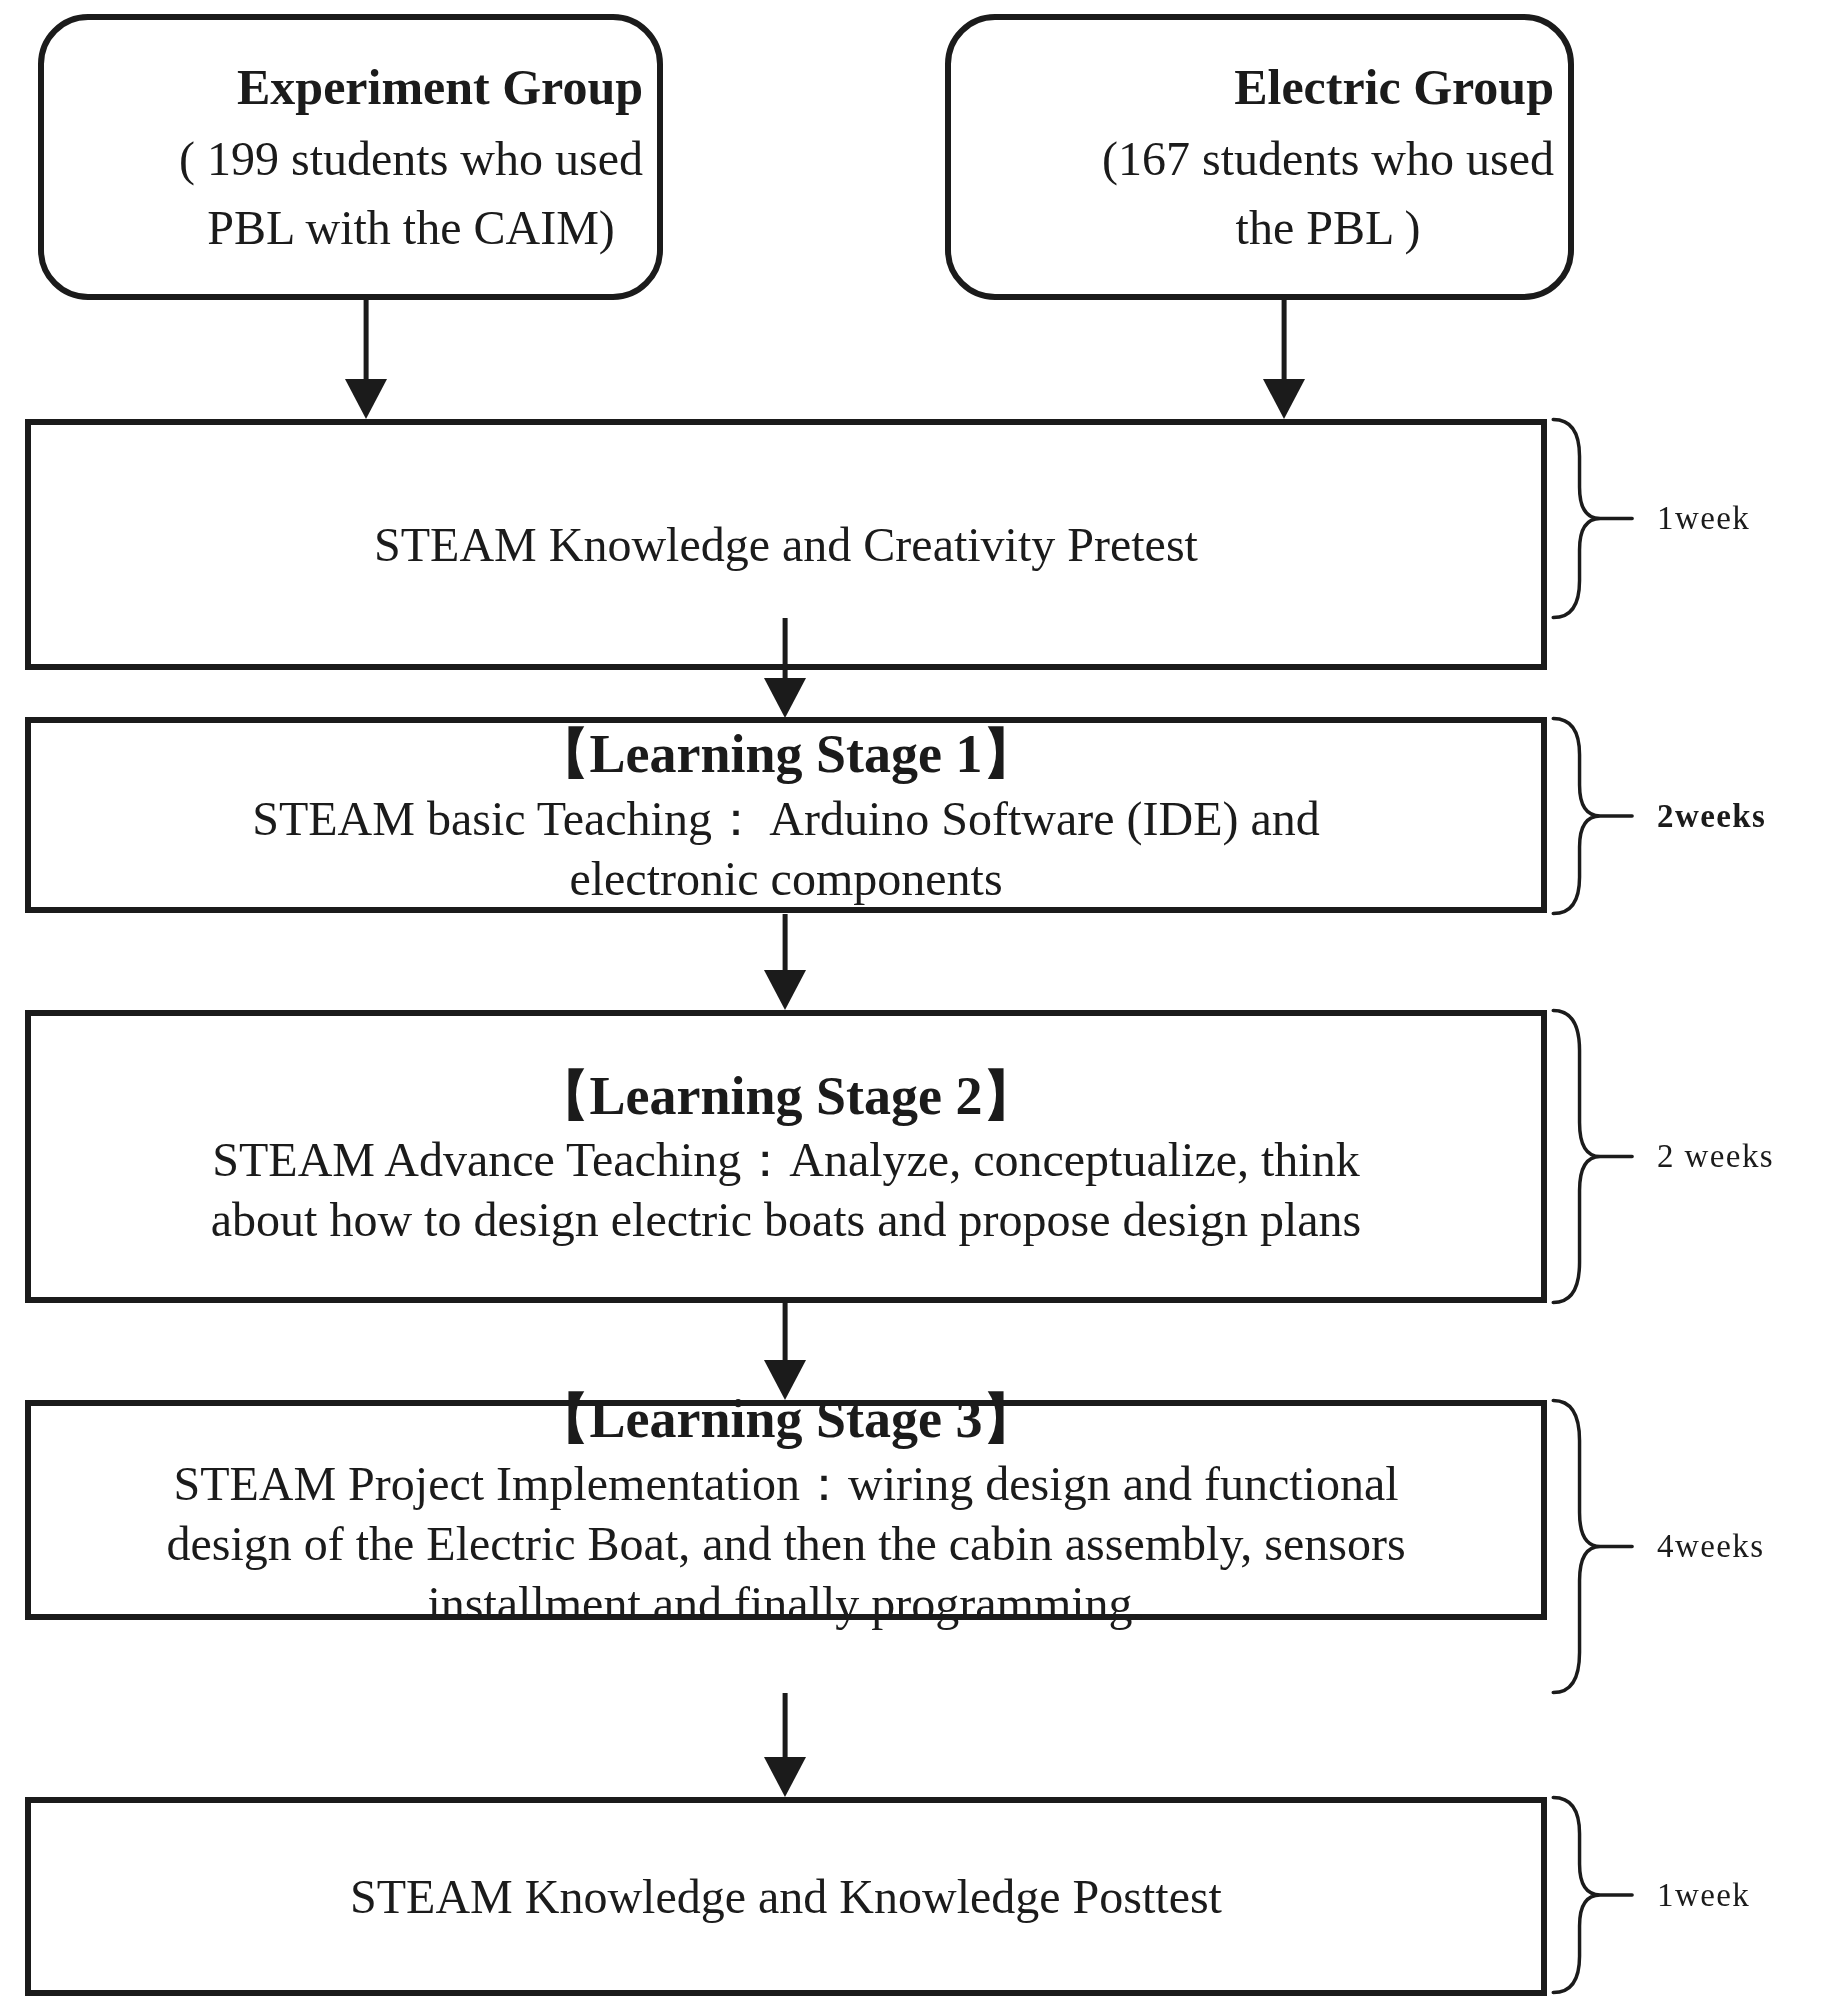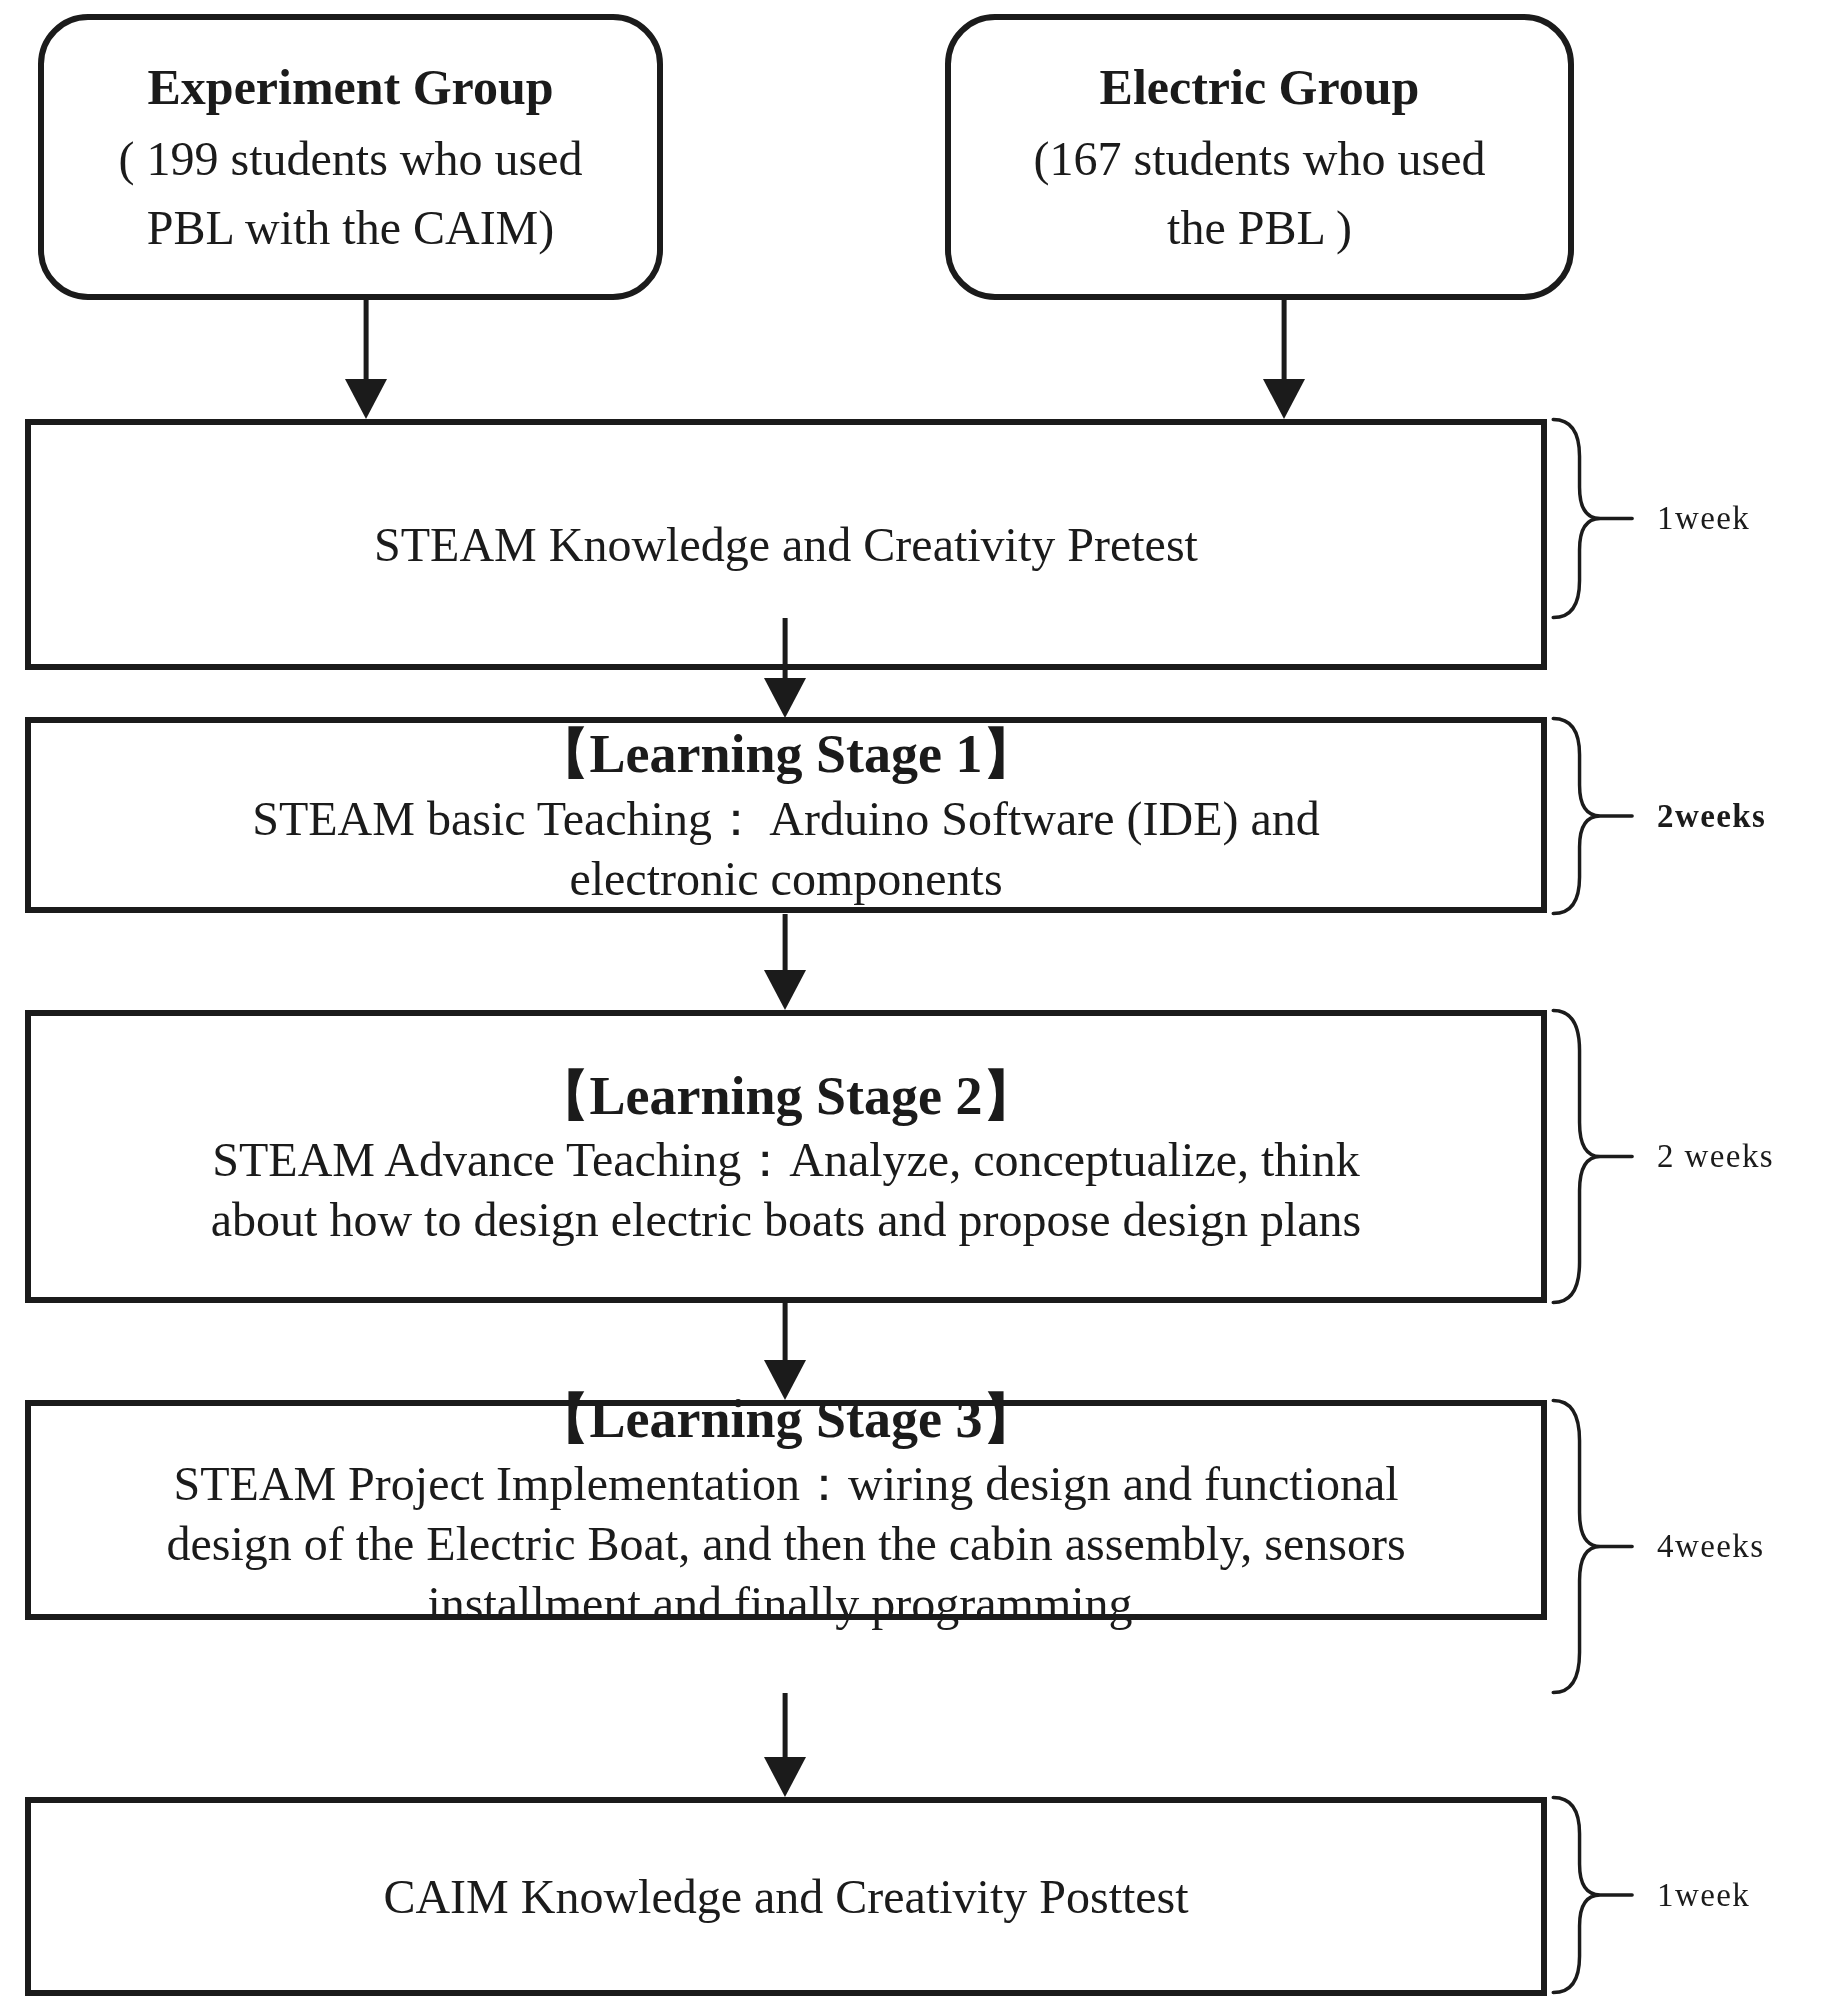--- a/index.html
+++ b/index.html
@@ -14,21 +14,21 @@
   }
   
   .rbox{
     position:absolute;
     box-sizing:border-box;
     border:6.2px solid #1b1b1b;
     border-radius:50px;
     background:#ffffff;
     display:flex;
     flex-direction:column;
-    align-items:center;
+    align-items:flex-end;
     justify-content:center;
     text-align:center;
     padding:7px 14px;
   }
   .rbox .gtitle{font-weight:bold;font-size:50px;line-height:1.45;}
   .rbox .gsub{font-size:48px;line-height:1.45;white-space:pre-line;}
   
   .stage{
     position:absolute;
     box-sizing:border-box;
@@ -129,21 +129,21 @@
 installment and finally programming.</div>
   </div>
 
   <div class="arrow" style="left:761px; top:1693px; height:104px;">
     <div class="stem"></div>
     <div class="head"></div>
   </div>
 
   <div class="stage" style="left:25px; top:1797px; width:1522px; height:199px;">
 
-    <div class="sbody">CAIM Knowledge and Creativity Posttest</div>
+    <div class="sbody">STEAM Knowledge and Knowledge Posttest</div>
   </div>
 
   <svg class="brace" width="86" height="205" style="left:1549px; top:416px;" viewBox="0 0 124 296">
       <path d="M6,5 Q44,5 44,58.28 L44,102.712 Q44,148 74,148 L120,148 M74,148 Q44,148 44,193.288 L44,237.72 Q44,291 6,291" fill="none" stroke="#1b1b1b" stroke-width="5" stroke-linecap="round"></path>
     </svg>
   <div class="duration" style="left:1657px; top:416px; height:205px;">1week</div>
 
   <svg class="brace" width="86" height="202" style="left:1549px; top:715px;" viewBox="0 0 124 292">
       <path d="M6,5 Q44,5 44,57.559999999999995 L44,101.32400000000001 Q44,146 74,146 L120,146 M74,146 Q44,146 44,190.676 L44,234.44 Q44,287 6,287" fill="none" stroke="#1b1b1b" stroke-width="5" stroke-linecap="round"></path>
     </svg>

